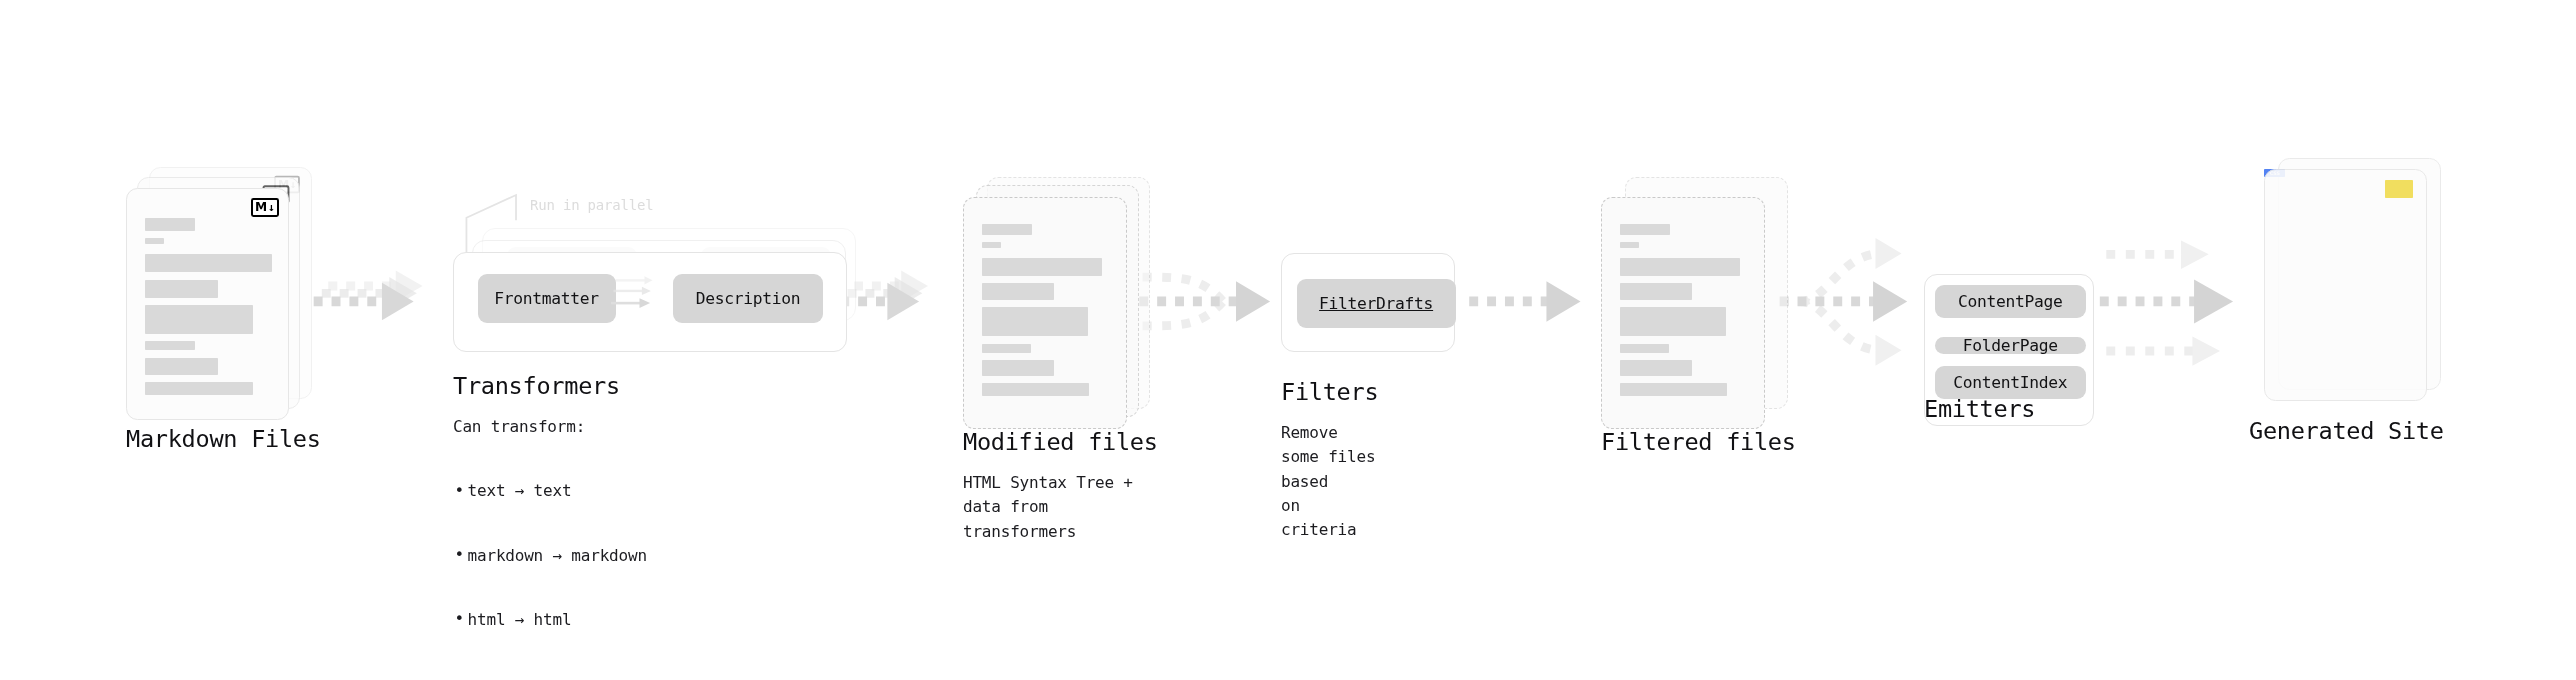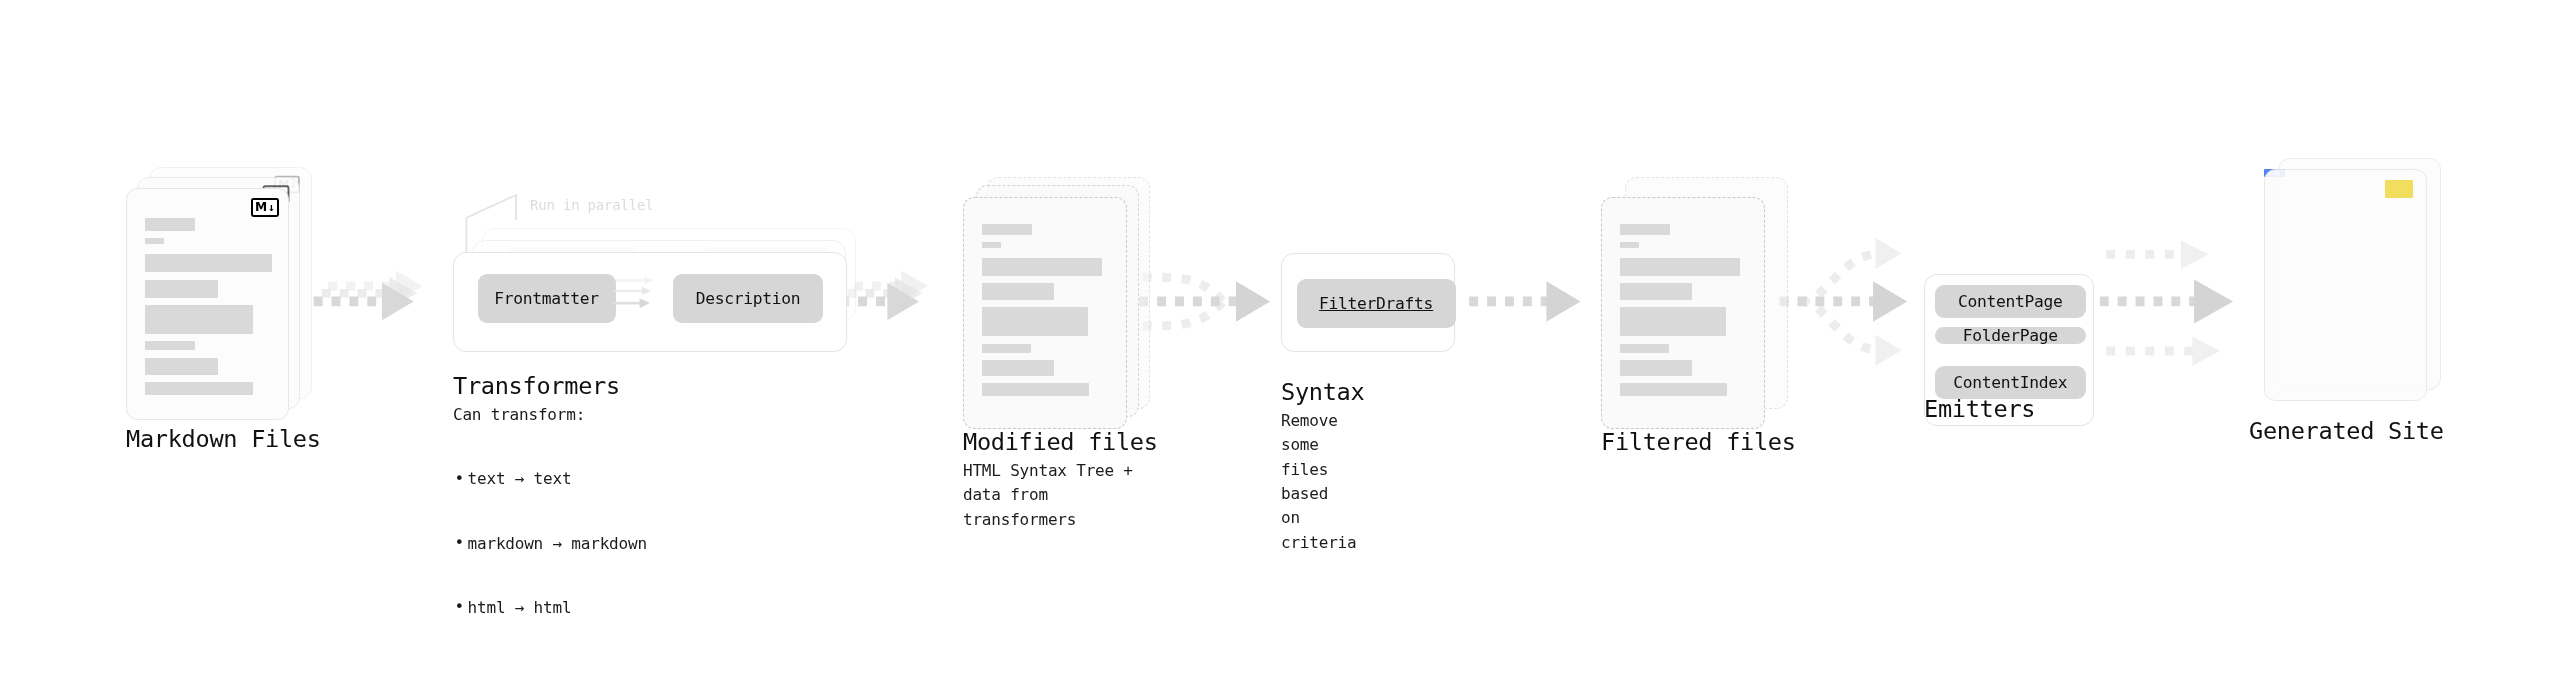--- a/index.html
+++ b/index.html
@@ -41,21 +41,21 @@
     line-height: 1.15;
   }
 
   .node-desc {
     font-family: "DejaVu Sans Mono", "Liberation Mono", monospace;
     font-size: 16px;
     font-weight: 400;
     letter-spacing: -0.2px;
     color: #1c1c20;
     line-height: 1.52;
-    margin-top: 3px;
+    margin-top: 15px;
     white-space: pre-line;
   }
 
   .bullet-list {
     list-style: none;
     margin-top: 1.6px;
   }
   .bullet-list li {
     font-family: "DejaVu Sans Mono", "Liberation Mono", monospace;
     font-size: 16px;
@@ -400,21 +400,21 @@
     </div>
   </div>
 
   <div class="stage">
 
     <div class="group-box" style="left:1281px; top:253px; width:174px; height:99px;">
       <div class="pill" style="left:14.6px; top:25px; width:159px; height:49px;text-decoration:underline;">FilterDrafts</div>
     </div>
 
     <div style="position:absolute; left:1281px; top:379px;">
-      <div class="node-title">Syntax</div>
+      <div class="node-title">Filters</div>
       <div class="node-desc">Remove some files based
 on criteria</div>
     </div>
   </div>
 
   <div class="stage">
 
     <div class="doc-stack" style="left:1601px; top:177px; width:187px; height:260px;">
 
       <div class="doc-card dashed" style="left:24.4px; top:0px; width:163px; height:232px; opacity:.5;"></div>
@@ -435,21 +435,21 @@
 
     <div style="position:absolute; left:1601px; top:429px;">
       <div class="node-title">Filtered files</div>
     </div>
   </div>
 
   <div class="stage">
 
     <div class="group-box" style="left:1924px; top:227px; width:170px; height:152px;margin-top:47px;">
       <div class="pill" style="left:9.8px; top:9.8px; width:151px; height:33px;">ContentPage</div>
-      <div class="pill" style="left:9.8px; top:52px; width:151px; height:17px;">FolderPage</div>
+      <div class="pill" style="left:9.8px; top:62px; width:151px; height:17px;">FolderPage</div>
       <div class="pill" style="left:9.8px; top:91px; width:151px; height:33px;">ContentIndex</div>
     </div>
 
     <div style="position:absolute; left:1924px; top:396px;">
       <div class="node-title">Emitters</div>
     </div>
   </div>
 
   <div class="stage">
 

